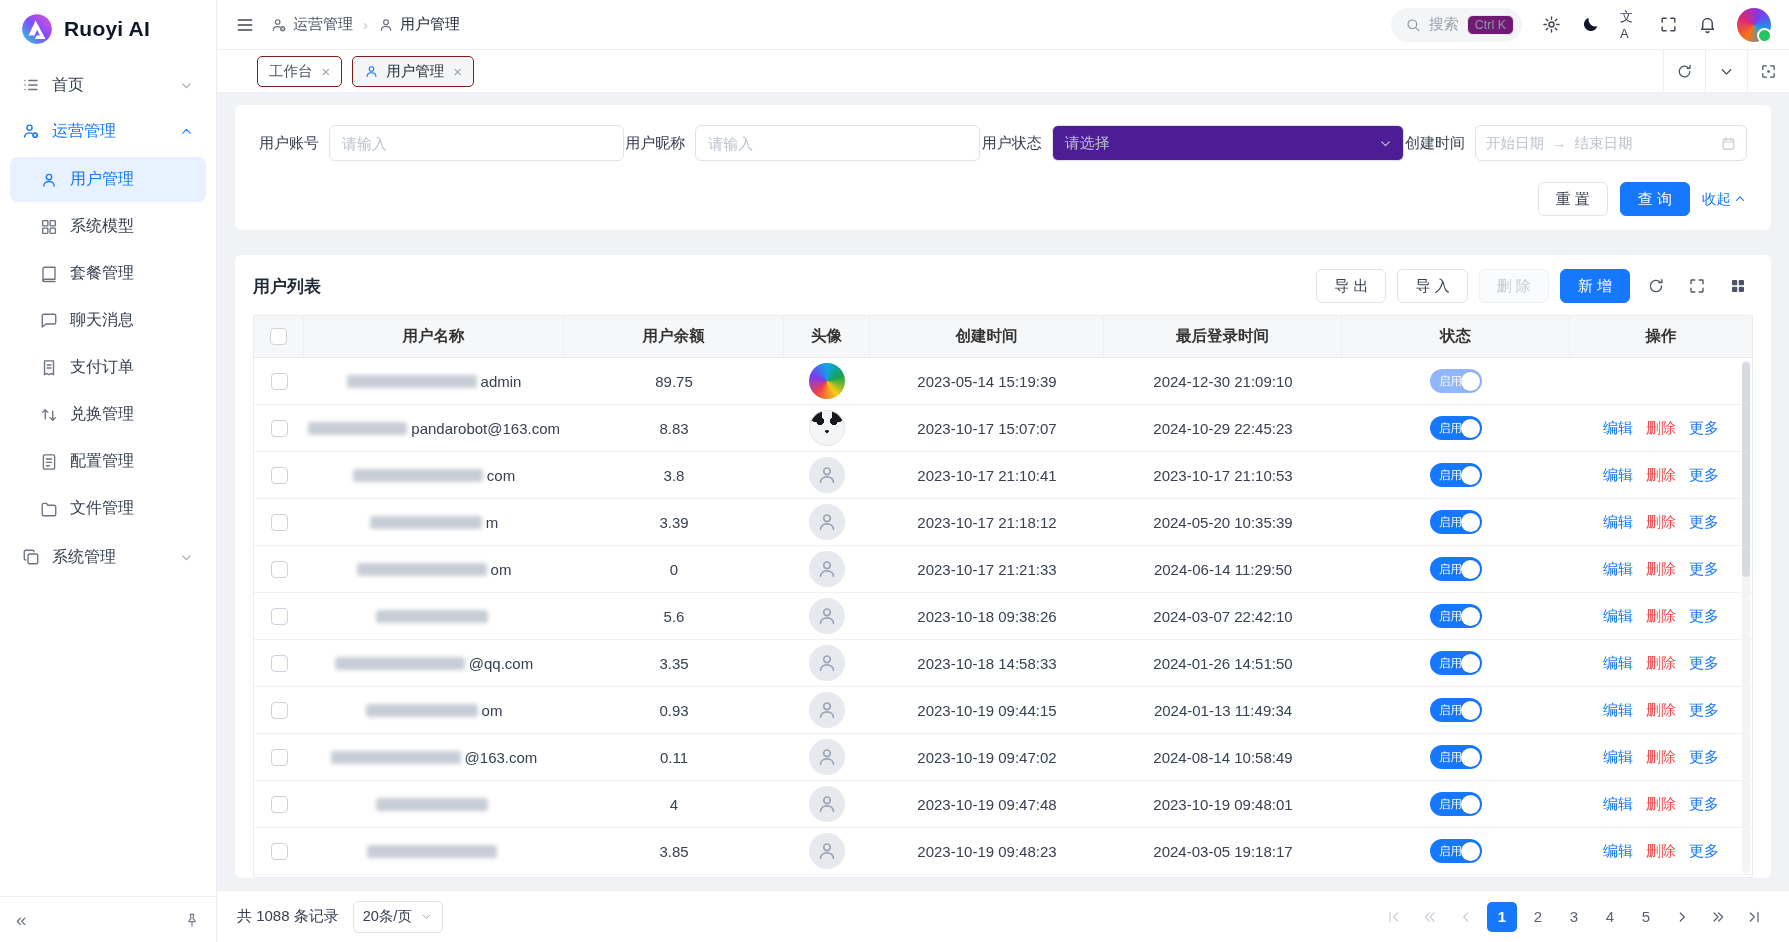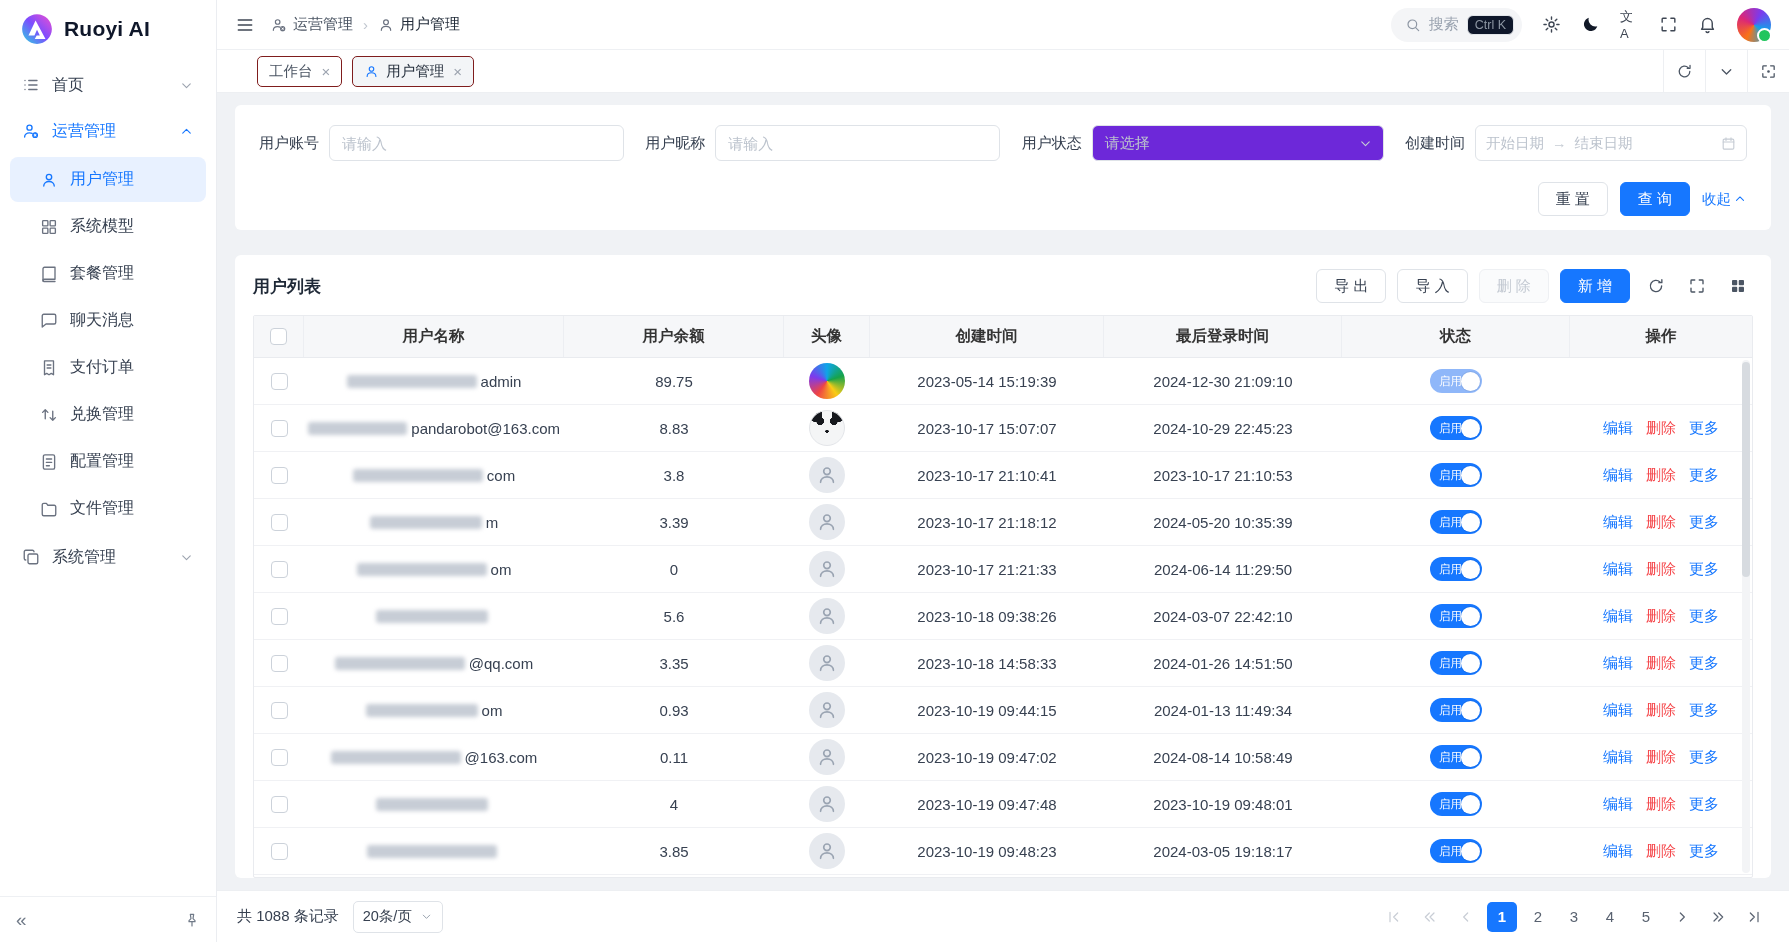--- a/index.html
+++ b/index.html
@@ -38,21 +38,21 @@
   .topbar{height:50px;background:#fff;border-bottom:1px solid #eef0f3;display:flex;align-items:center;padding:0 18px;gap:16px}
   .icbtn{width:20px;height:20px;color:#3f4754;cursor:pointer}
   .breadcrumb{display:flex;align-items:center;gap:10px;font-size:15px;color:#4b5563}
   .crumb{display:flex;align-items:center;gap:6px;cursor:pointer}
   .crumb .ic{width:16px;height:16px;color:#6b7280}
   .crumb.current{color:#1f2937}
   .bc-sep{color:#c0c6cf}
   .topbar-right{margin-left:auto;display:flex;align-items:center;gap:20px}
   .searchbox{height:34px;background:#f4f5f7;border-radius:17px;display:flex;align-items:center;gap:8px;padding:0 8px 0 14px;color:#9aa3b0;font-size:15px;cursor:pointer}
   .searchbox .ic{width:16px;height:16px;color:#8d96a3}
-  .kbd{background:#0f172a;border:1px solid #e3e6ea;border-radius:6px;font-size:12.5px;padding:2px 7px;color:#8d96a3;white-space:nowrap}
+  .kbd{background:#701a75;border:1px solid #e3e6ea;border-radius:6px;font-size:12.5px;padding:2px 7px;color:#8d96a3;white-space:nowrap}
   .tico{width:19px;height:19px;color:#3f4754;cursor:pointer}
   .tico.moon{color:#111827}
   .tr-txt{font-size:13px;font-weight:400;letter-spacing:-1px}
   .avatar-top{width:34px;height:34px;border-radius:50%;position:relative;background:conic-gradient(from 210deg,#f97316,#db2777,#7c3aed,#0ea5e9,#f97316);cursor:pointer;flex:none}
   .avatar-top::after{content:"";position:absolute;right:-1px;bottom:-1px;width:11px;height:11px;border-radius:50%;background:#22c55e;border:2px solid #fff}
 
   
   .tabbar{height:43px;background:#fff;border-bottom:1px solid #edeff2;display:flex;align-items:center;padding:0 0 0 14px}
   .tabs{display:flex;gap:10px;flex:1;padding-left:26px}
   .tab{height:31px;display:flex;align-items:center;gap:7px;padding:8px 11px;border:1px solid #7f1d1d;border-radius:5px;font-size:14.5px;color:#4b5563;background:#fff;cursor:pointer;white-space:nowrap}
@@ -67,21 +67,21 @@
   .content{flex:1;min-height:0;padding:12px 18px;display:flex;flex-direction:column;gap:25px;background:#f0f2f5;overflow:hidden}
 
   
   .filter-card{background:#fff;border-radius:6px;padding:20px 24px 14px}
   .filter-row{display:flex;justify-content:space-between;align-items:center}
   .fgroup{display:flex;align-items:center;gap:10px}
   .flabel{font-size:15px;color:#374151;white-space:nowrap}
   .finput{height:36px;border:1px solid #dfe3e8;border-radius:6px;padding:0 12px;font-size:15px;color:#374151;background:#fff;outline:none}
   .finput.w1{width:295px}.finput.w2{width:285px}
   .finput::placeholder{color:#bcc3cd}
-  .fselect{height:36px;width:292px;border:1px solid #dfe3e8;border-radius:6px;padding:0 10px 0 12px;display:flex;align-items:center;justify-content:space-between;color:#bcc3cd;font-size:15px;background:#6d28d9;cursor:pointer}
+  .fselect{height:36px;width:352px;border:1px solid #dfe3e8;border-radius:6px;padding:0 10px 0 12px;display:flex;align-items:center;justify-content:space-between;color:#bcc3cd;font-size:15px;background:#4c1d95;cursor:pointer}
   .fselect .ic{width:15px;height:15px;color:#c6ccd4}
   .fdate{height:36px;width:272px;border:1px solid #dfe3e8;border-radius:6px;padding:0 10px;display:flex;align-items:center;gap:8px;color:#bcc3cd;font-size:14.5px;background:#fff;cursor:pointer}
   .fdate .arrow{color:#c6ccd4}
   .fdate .ic{width:15px;height:15px;color:#c6ccd4;margin-left:auto}
   .filter-actions{display:flex;justify-content:flex-end;align-items:center;gap:12px;margin-top:21px}
   .btn{height:34px;padding:0 17px;border-radius:6px;border:1px solid #dfe3e8;background:#fff;color:#374151;font-size:15px;display:inline-flex;align-items:center;cursor:pointer;white-space:nowrap}
   .btn.primary{background:var(--primary);border-color:var(--primary);color:#fff}
   .btn.disabled{color:#c3c9d2;background:#fafbfc;border-color:#eef0f3;cursor:default}
   .collapse-link{color:var(--primary);font-size:14.5px;display:flex;align-items:center;gap:2px;cursor:pointer;white-space:nowrap}
   .collapse-link .ic{width:14px;height:14px}

